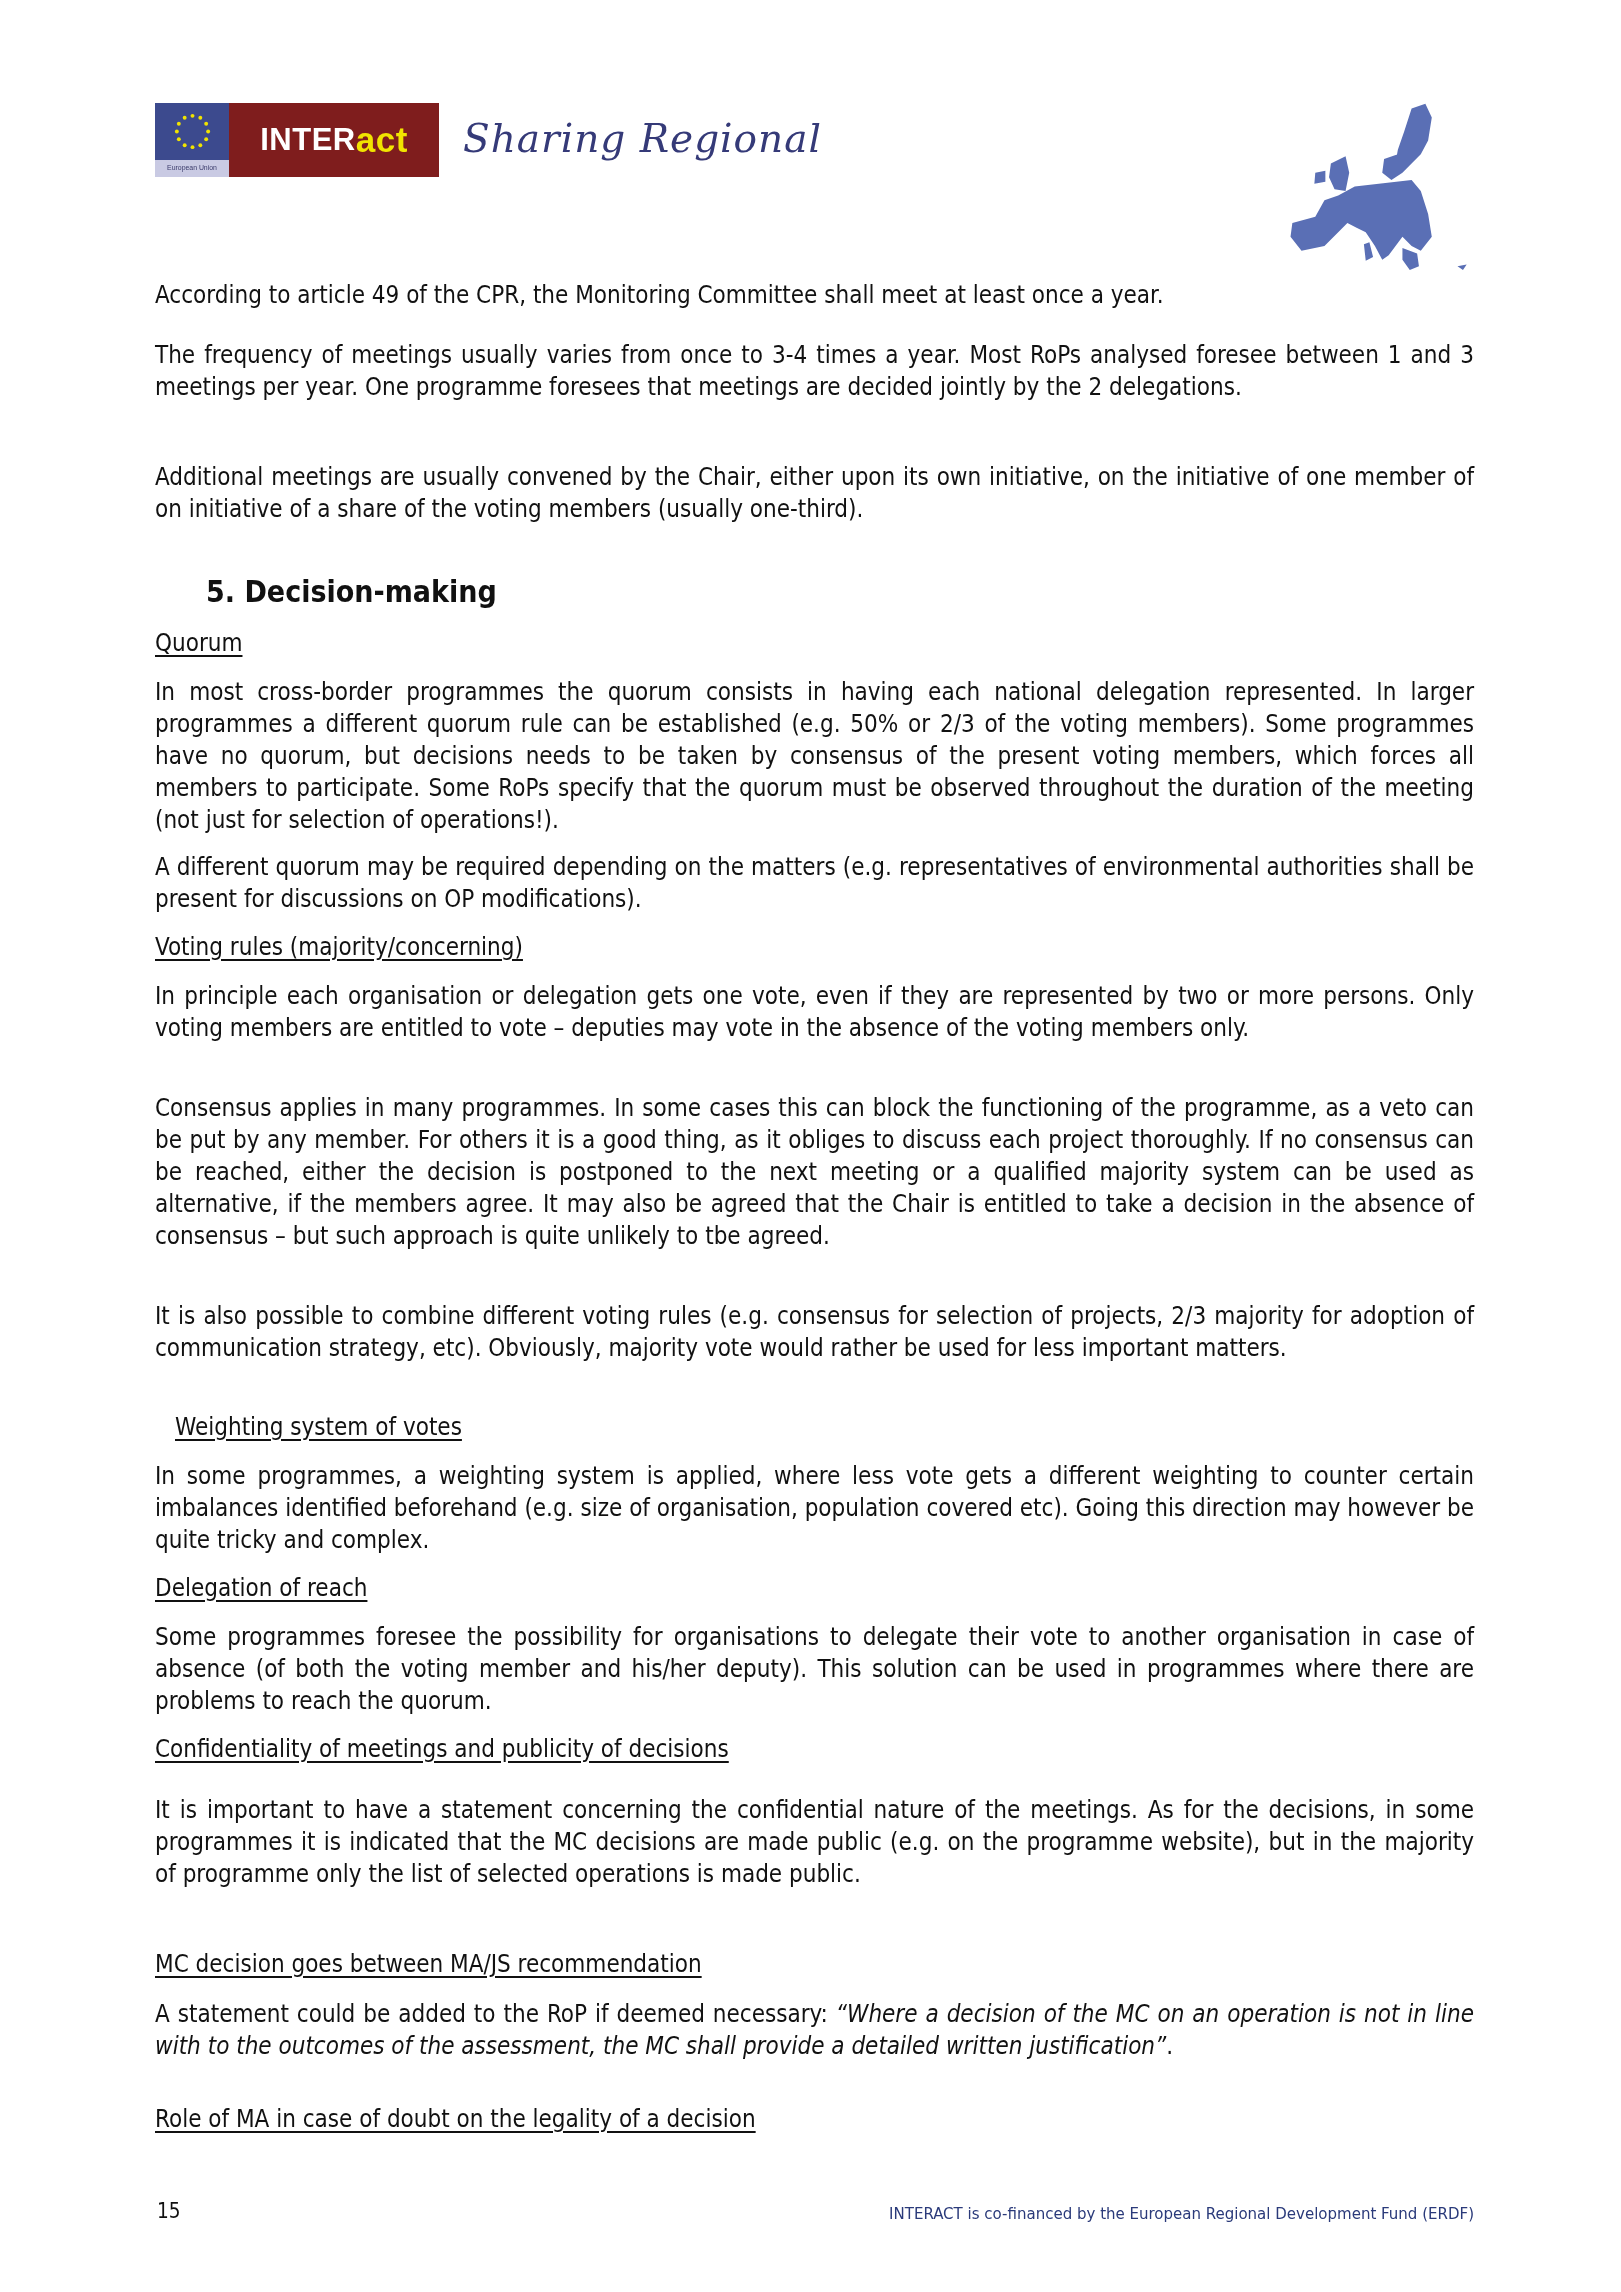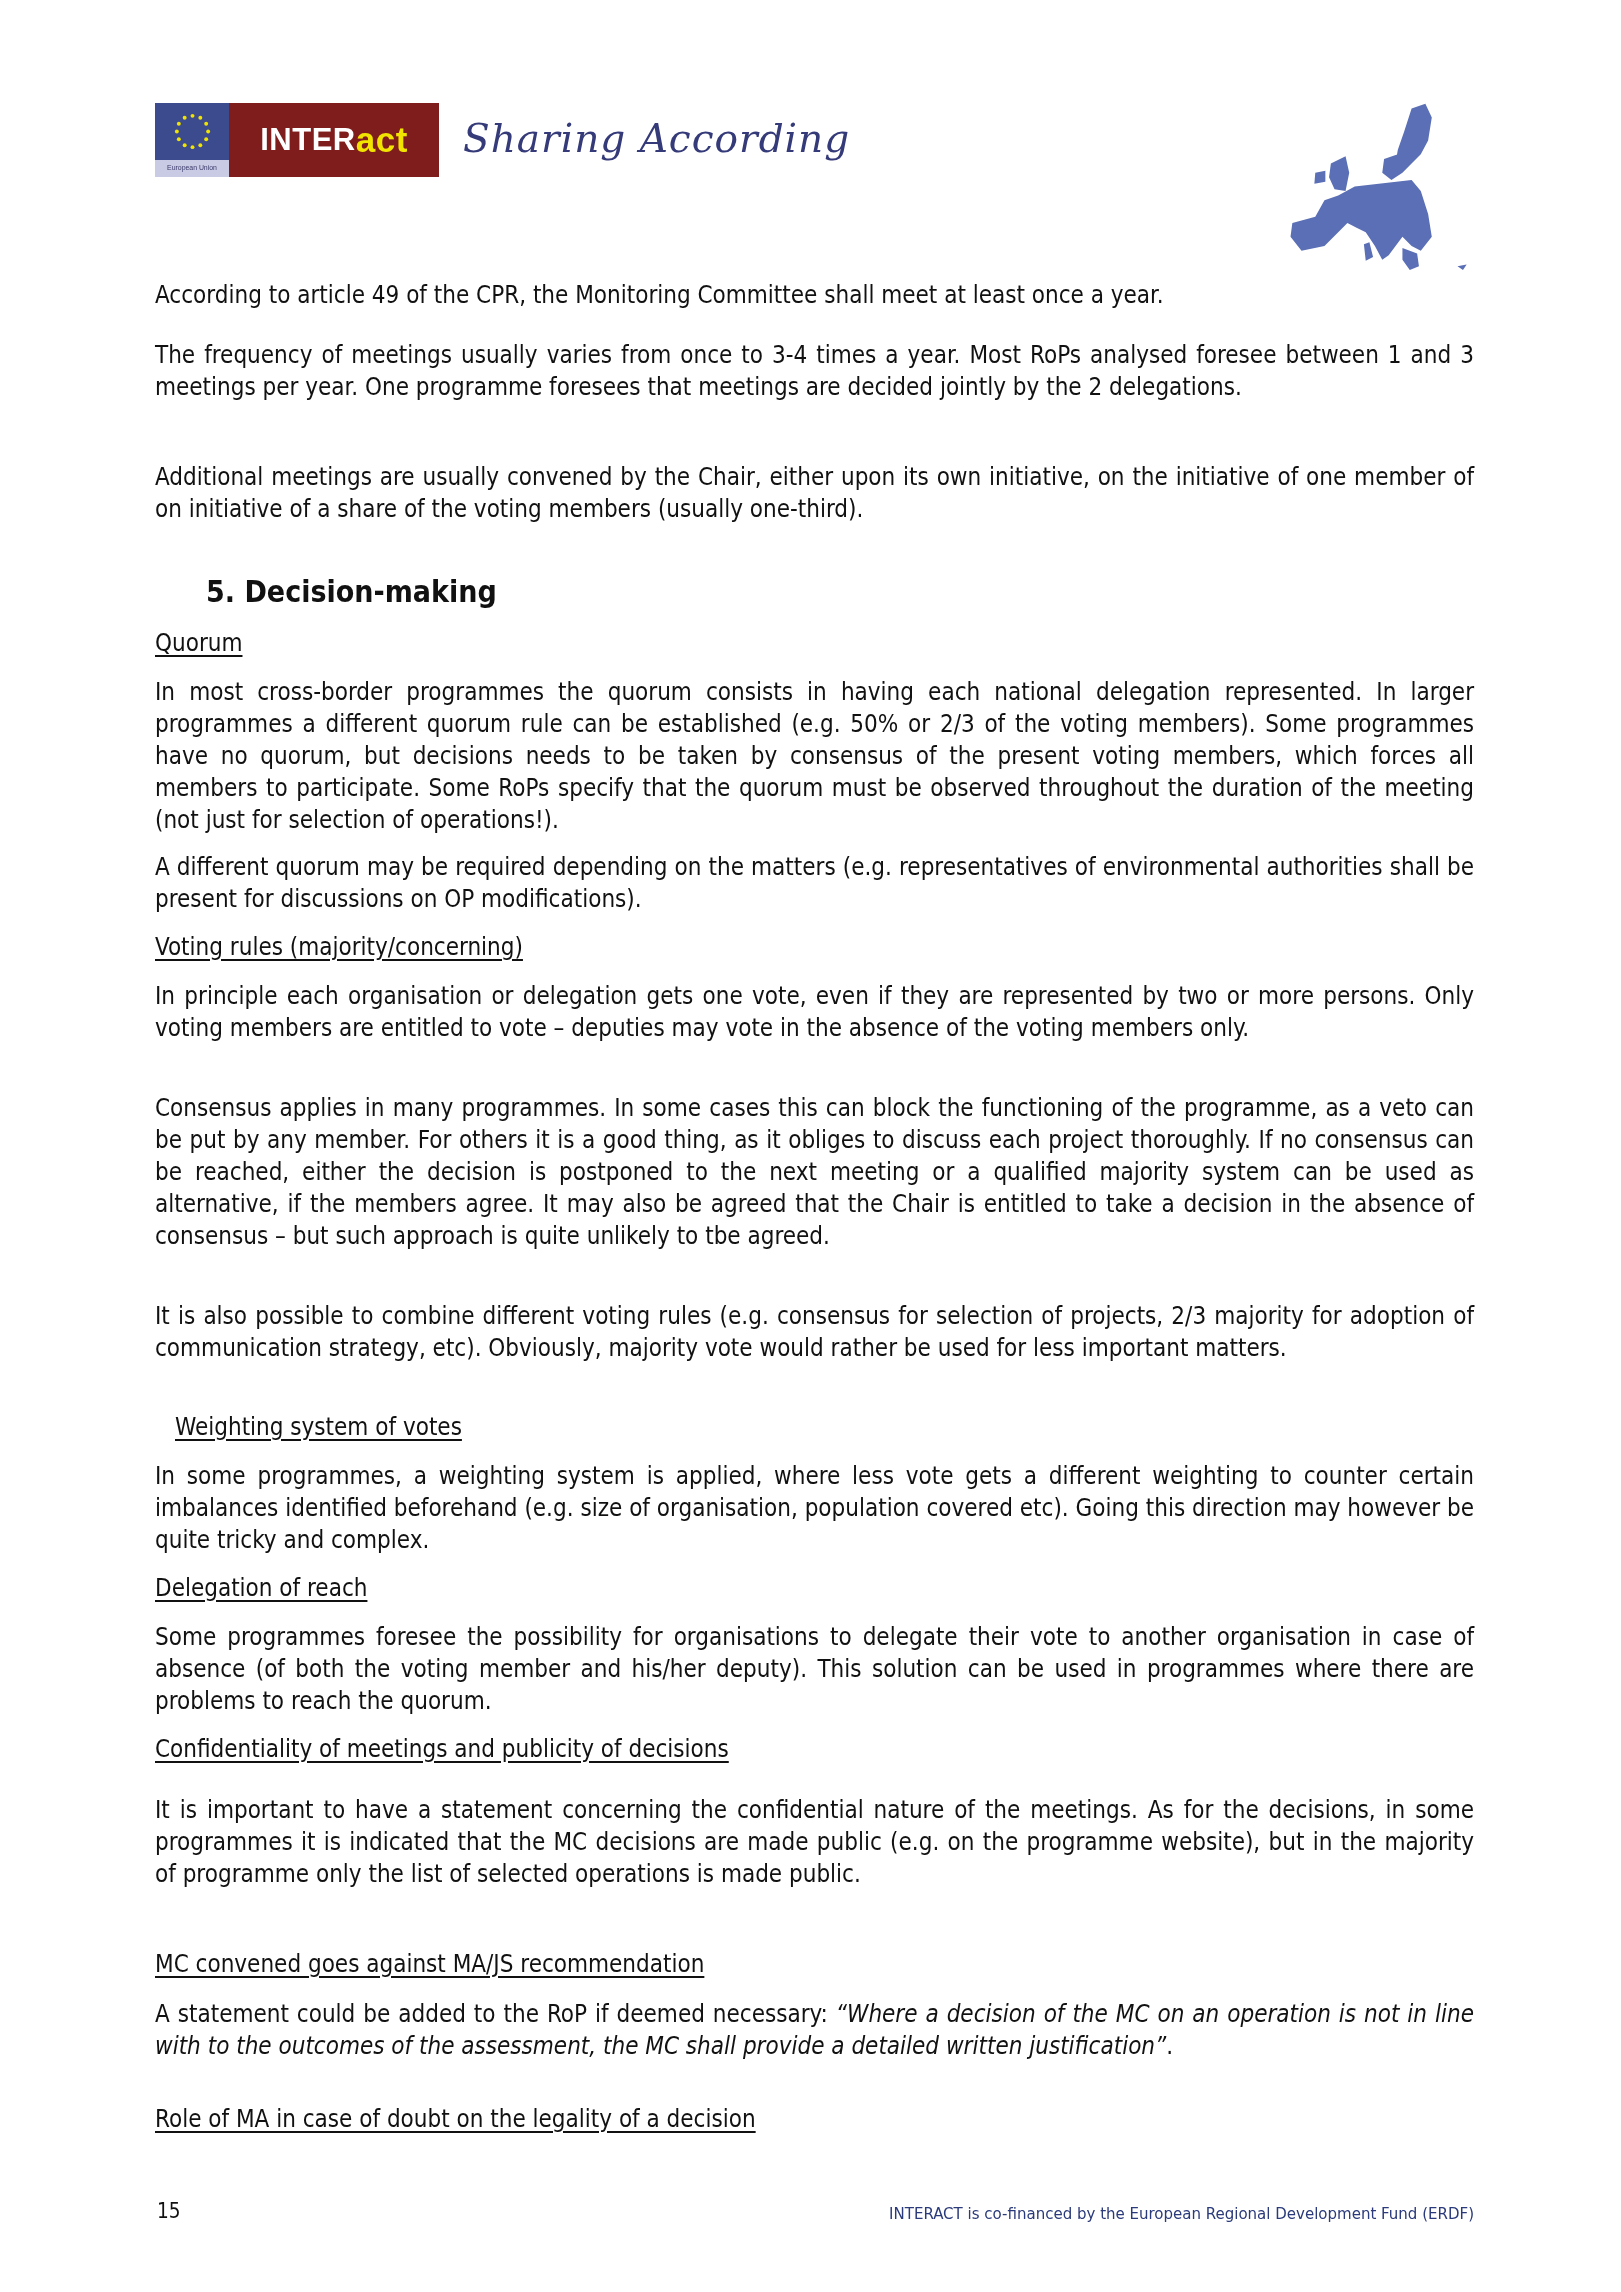--- a/index.html
+++ b/index.html
@@ -46,21 +46,21 @@
         </g>
       </svg>
     </div>
     <div class="eu-label">European Union</div>
   </div>
   <div class="interact-box">
     <span class="inter">INTER</span>
       <span class="act">act</span>
   </div>
 </div>
-<div class="tagline">Sharing According</div>
+<div class="tagline">Sharing Regional</div>
 
 <svg class="europe-map" viewBox="0 0 230 200">
   <path fill="#5a6fb5" d="M150,10 L165,5 L172,20 L168,45 L160,60 L150,70 L140,80 L132,72 L135,55 L142,35 Z
     M120,65 L135,60 L140,80 L128,88 L118,80 Z
     M62,70 L78,62 L82,80 L78,100 L66,98 L60,85 Z
     M45,80 L56,78 L56,90 L44,92 Z
     M88,95 L150,88 L160,100 L168,125 L172,150 L160,165 L150,160 L140,150 L125,170 L118,175 L110,160 L100,145 L90,140 L80,135 L70,145 L55,160 L30,165 L18,150 L20,135 L45,128 L55,110 L70,105 Z
     M140,162 L156,168 L158,182 L148,186 L140,175 Z
     M98,158 L104,156 L108,172 L100,176 Z
     M200,182 L210,180 L206,186 Z"></path>
@@ -84,21 +84,21 @@
 
   <div class="sub" style="top:1413px;margin-left:20px;">Weighting system of votes</div>
   <p class="p" style="top:1460px;">In some programmes, a weighting system is applied, where less vote gets a different weighting to counter certain imbalances identified beforehand (e.g. size of organisation, population covered etc). Going this direction may however be quite tricky and complex.</p>
 
   <div class="sub" style="top:1574px;">Delegation of reach</div>
   <p class="p" style="top:1621px;">Some programmes foresee the possibility for organisations to delegate their vote to another organisation in case of absence (of both the voting member and his/her deputy). This solution can be used in programmes where there are problems to reach the quorum.</p>
 
   <div class="sub" style="top:1735px;">Confidentiality of meetings and publicity of decisions</div>
   <p class="p" style="top:1794px;">It is important to have a statement concerning the confidential nature of the meetings. As for the decisions, in some programmes it is indicated that the MC decisions are made public (e.g. on the programme website), but in the majority of programme only the list of selected operations is made public.</p>
 
-  <div class="sub" style="top:1950px;">MC convened goes against MA/JS recommendation</div>
+  <div class="sub" style="top:1950px;">MC decision goes between MA/JS recommendation</div>
   <p class="p" style="top:1998px;"><span>A statement could be added to the RoP if deemed necessary: </span><span class="ital">“Where a decision of the MC on an operation is not in line with to the outcomes of the assessment, the MC shall provide a detailed written justification”</span><span>.</span></p>
 
   <div class="sub" style="top:2105px;">Role of MA in case of doubt on the legality of a decision</div>
 </div>
 
 <div class="footer-page">15</div>
 <div class="footer-text">INTERACT is co-financed by the European Regional Development Fund (ERDF)</div>
 
 
 </body></html>

